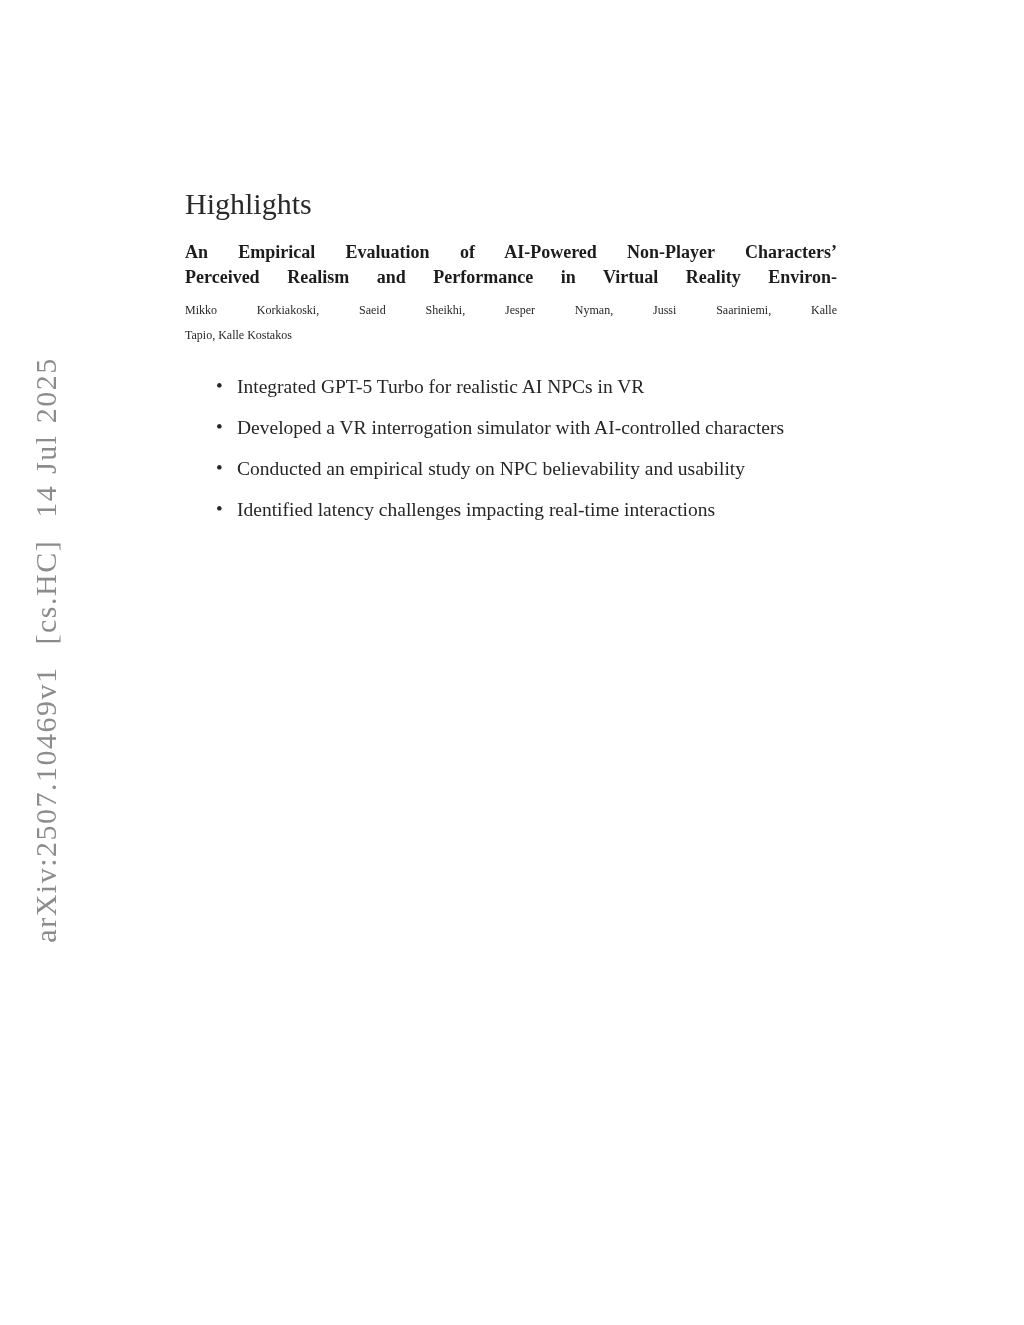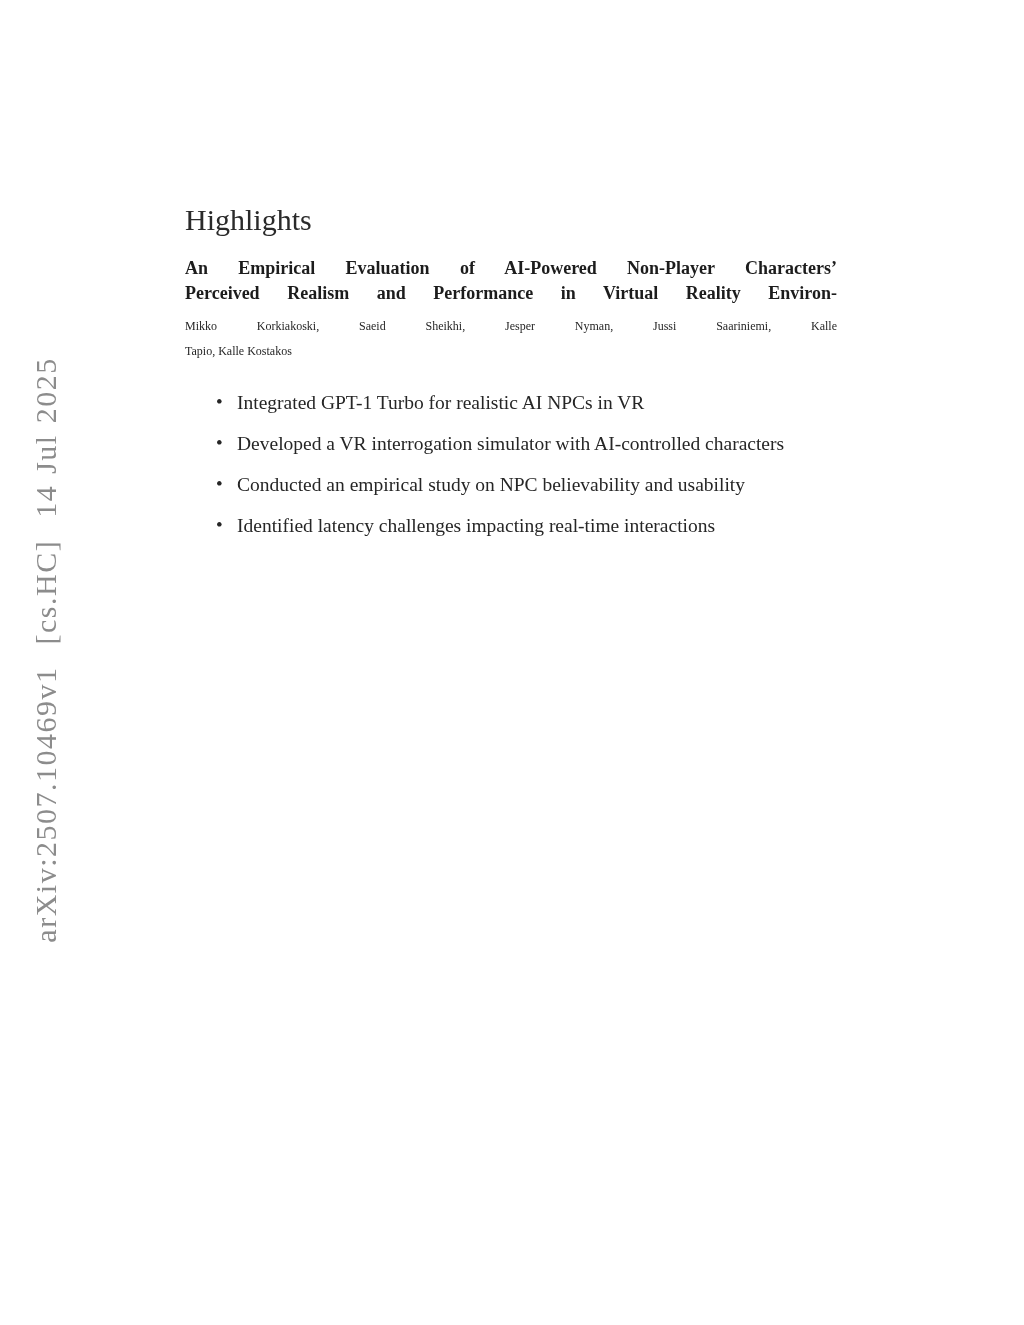--- a/index.html
+++ b/index.html
@@ -30,21 +30,21 @@
     letter-spacing: 1.5px;
     word-spacing: 2px;
     white-space: pre;
     color: #8c8c8c;
   }
 
   
   .content {
     position: absolute;
     left: 185px;
-    top: 201px;
+    top: 185px;
     width: 652px;
     color: #262626;
   }
   h1.heading {
     margin: 0 0 17px 0;
     font-size: 30px;
     line-height: 38px;
     font-weight: 400;
     color: #2a2a2a;
   }
@@ -104,21 +104,21 @@
     </div>
 
     <div class="authors">
       <div class="jline">Mikko Korkiakoski, Saeid Sheikhi, Jesper Nyman, Jussi Saariniemi, Kalle</div>
       <div class="jline-last">Tapio, Kalle Kostakos</div>
     </div>
 
     <ul class="bullets">
       <li>
         <span class="marker">•</span>
-        <span>Integrated GPT-1 Turbo for realistic AI NPCs in VR</span>
+        <span>Integrated GPT-5 Turbo for realistic AI NPCs in VR</span>
       </li>
       <li>
         <span class="marker">•</span>
         <span>Developed a VR interrogation simulator with AI-controlled characters</span>
       </li>
       <li>
         <span class="marker">•</span>
         <span>Conducted an empirical study on NPC believability and usability</span>
       </li>
       <li>

